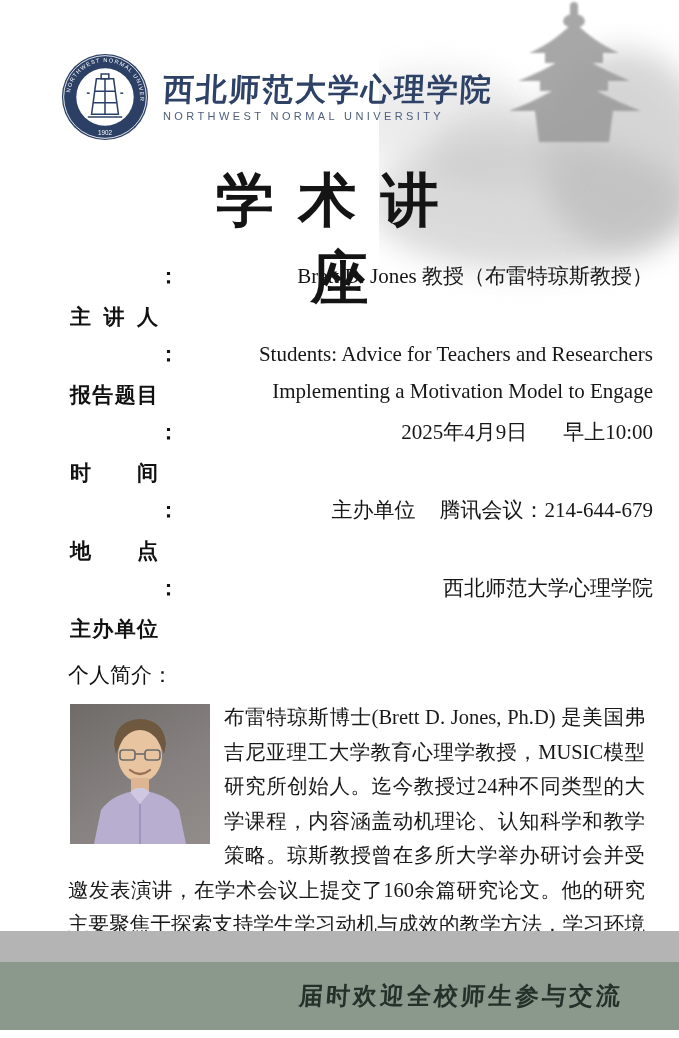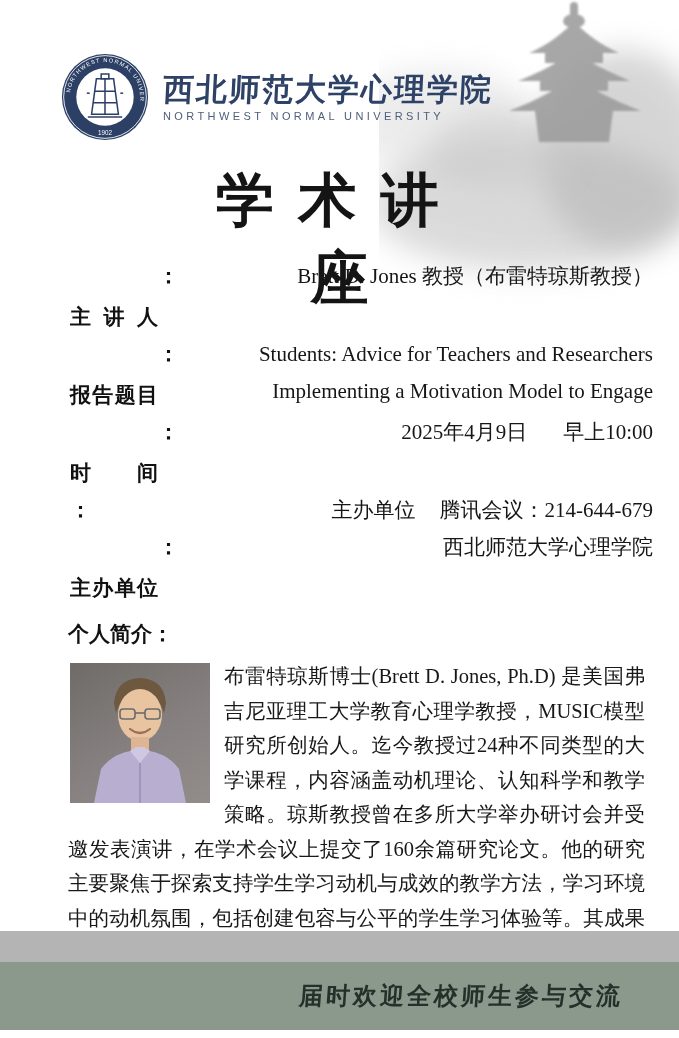--- a/index.html
+++ b/index.html
@@ -24,21 +24,21 @@
   
   .info{ position:relative; z-index:2; margin:16px 26px 0 70px; font-size:21px; line-height:37px; }
   .irow{ display:flex; align-items:flex-start; }
   .ilabel{ flex:0 0 116px; font-weight:700; color:#111; display:flex; }
   .lbl-chars{ display:inline-block; width:88px; text-align:justify; text-align-last:justify;margin-top:41px; }
   .ival{ flex:1; color:#161616;text-align:right; }
   .gap-lg{ display:inline-block; width:36px; }
   .gap-md{ display:inline-block; width:24px; }
   
   .bio{ position:relative; z-index:2; margin:10px 34px 0 68px; }
-  .bio-label{ font-size:21px; font-weight:700; color:#111; line-height:34px; }
+  .bio-label{ font-size:21px; font-weight:400; color:#111; line-height:34px; }
   .bio-body{ margin-top:8px; font-size:20.5px; line-height:34.5px; text-align:justify; color:#181818; max-height:388px; overflow:hidden; }
   .photo{ float:left; width:140px; height:140px; margin:4px 14px 4px 2px; background:linear-gradient(150deg,#6f6b68 0%,#868180 55%,#928d8a 100%); }
   .photo svg{ display:block; width:100%; height:100%; }
   
   .footer{ position:absolute; left:0; right:0; bottom:0; z-index:3; }
   .band-gray{ height:31px; background:#b4b4b5; }
   .band-green{ height:68px; background:#8a998c; display:flex; align-items:center; justify-content:flex-end; padding-right:56px; }
   .band-white{ height:8px; background:#ffffff; }
   .footer-text{ font-size:24px; font-weight:700; color:#23312a; letter-spacing:3px; transform:skewX(-4deg); }
 </style>
@@ -125,20 +125,21 @@
     </div>
     <div class="irow">
       <span class="ilabel">
           <span class="lbl-chars">时间</span>
           <span>：</span>
         </span>
       <span class="ival"><span>2025年4月9日</span><span class="gap-lg"></span><span>早上10:00</span></span>
     </div>
     <div class="irow">
       <span class="ilabel">
+          <span class="lbl-chars">地点</span>
           <span>：</span>
         </span>
       <span class="ival"><span>主办单位</span><span class="gap-md"></span><span>腾讯会议：214-644-679</span></span>
     </div>
     <div class="irow">
       <span class="ilabel">
           <span class="lbl-chars">主办单位</span>
           <span>：</span>
         </span>
       <span class="ival">

